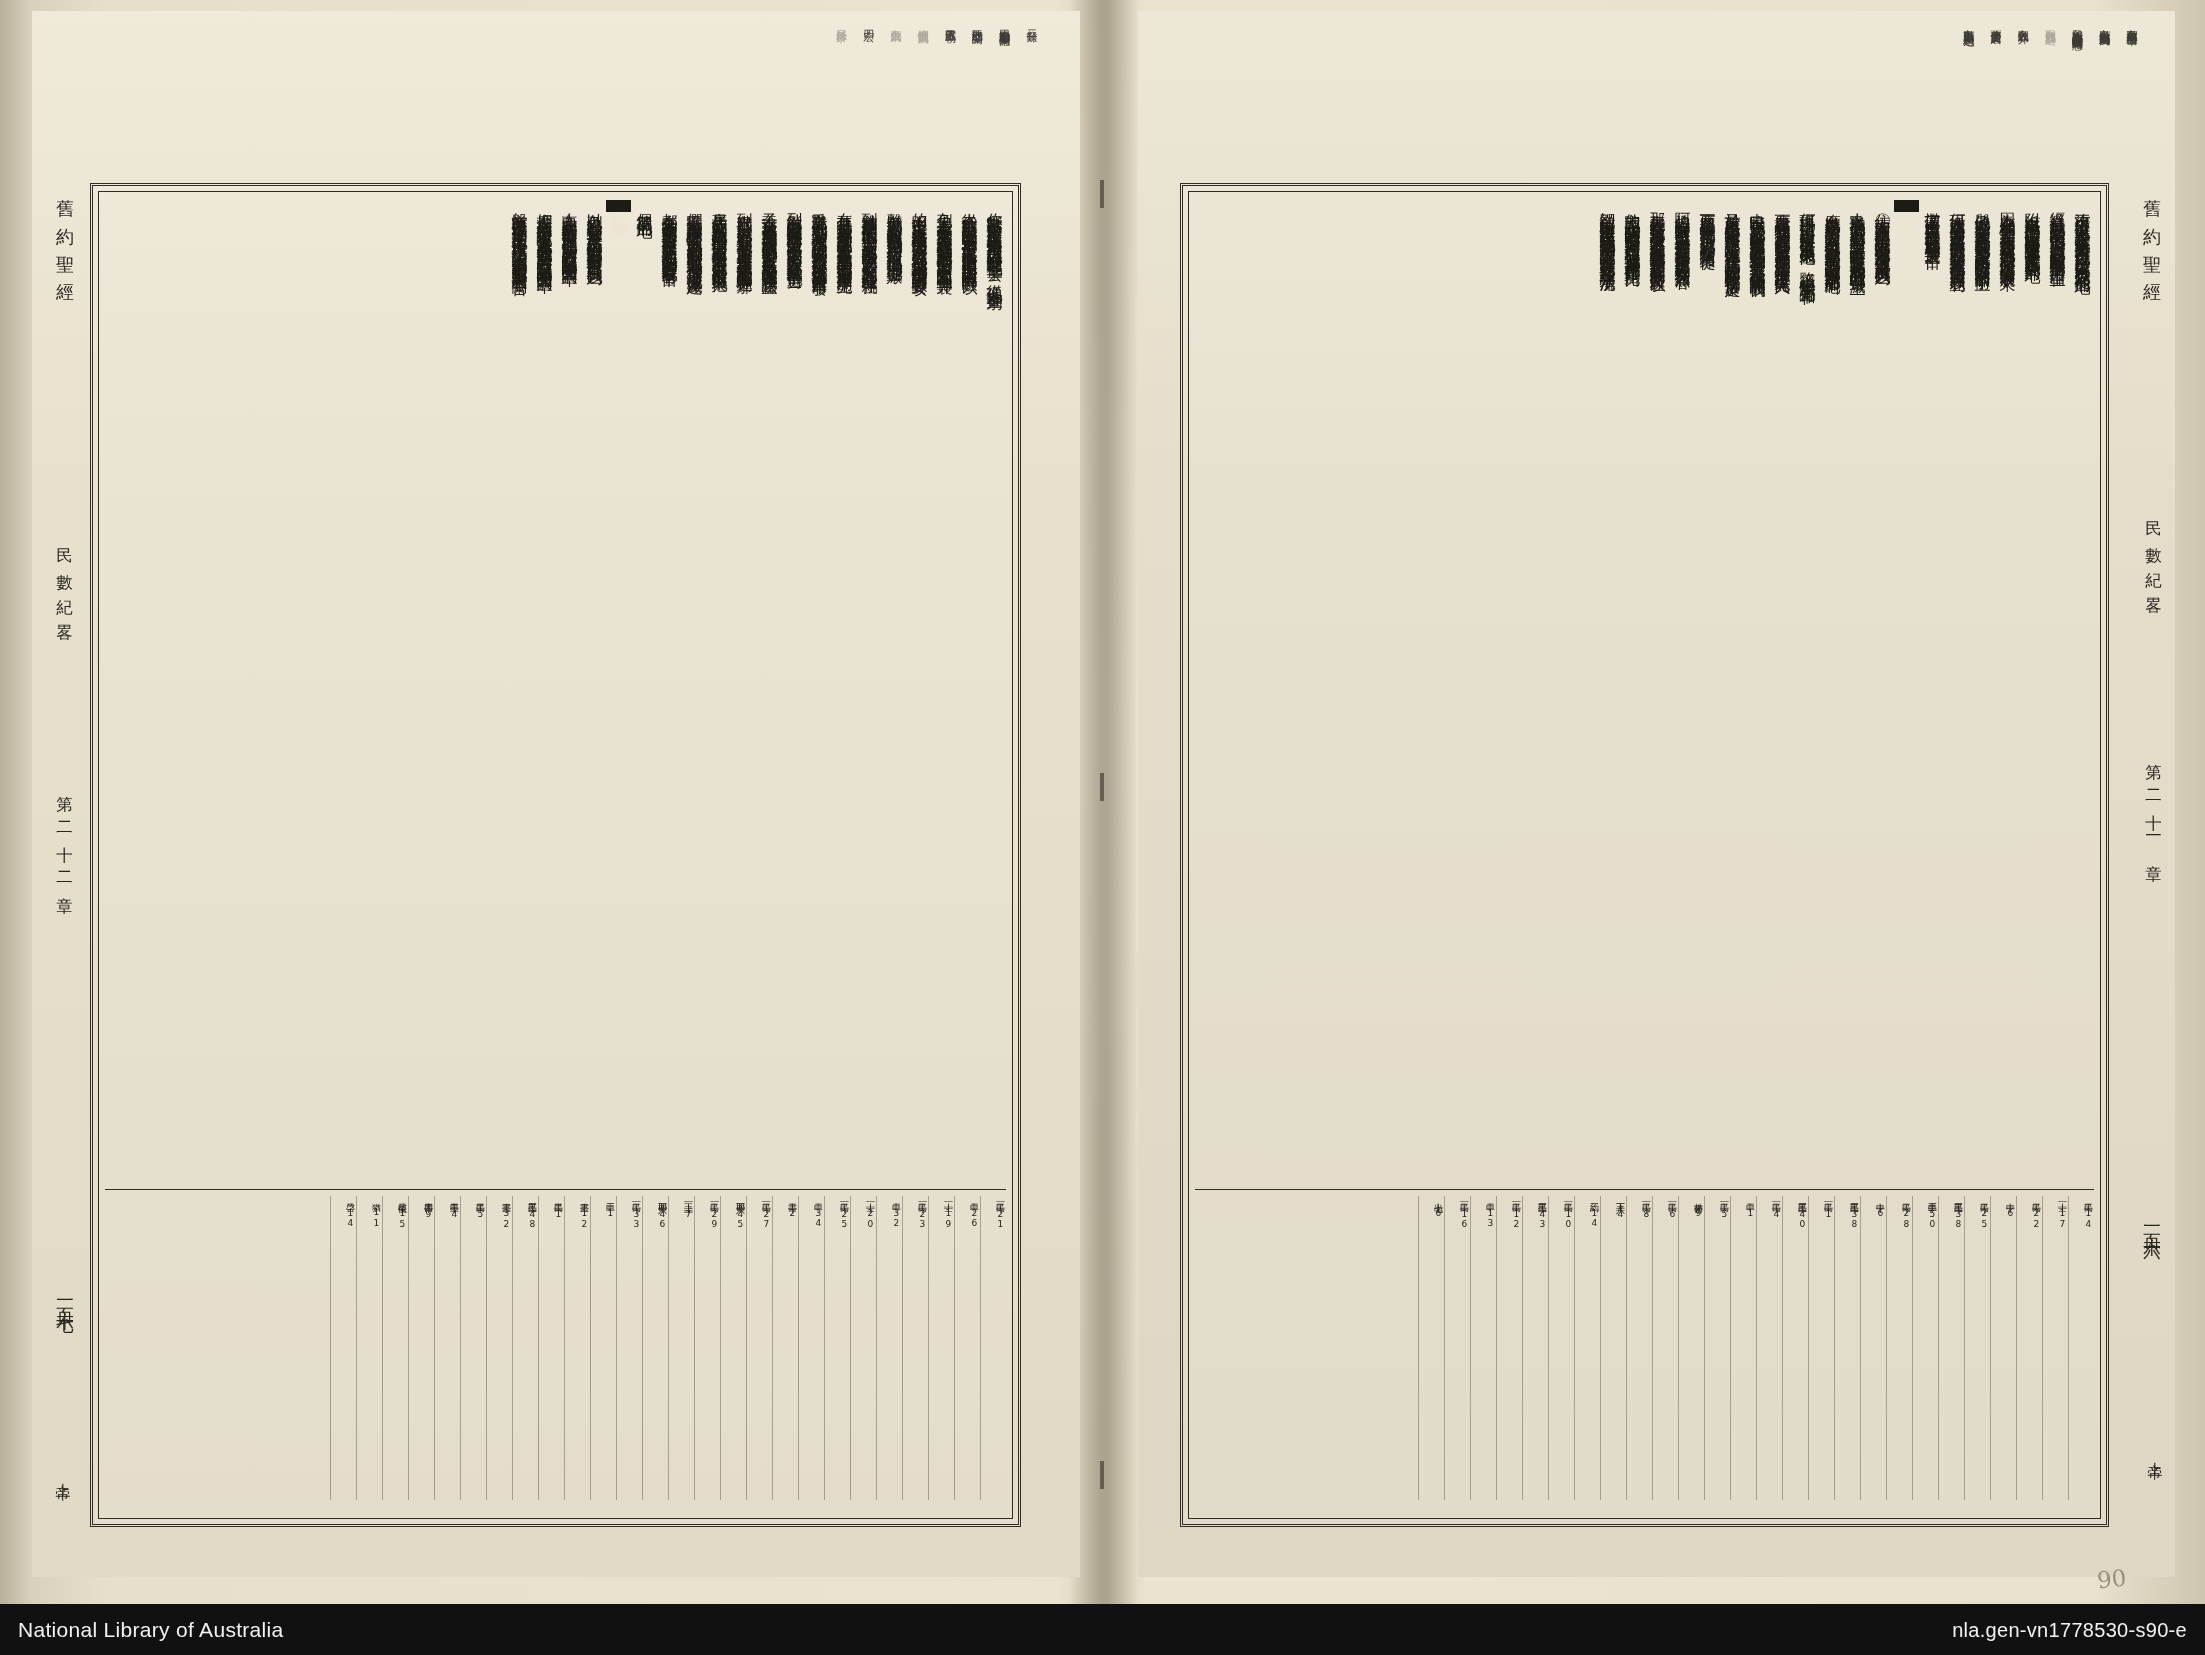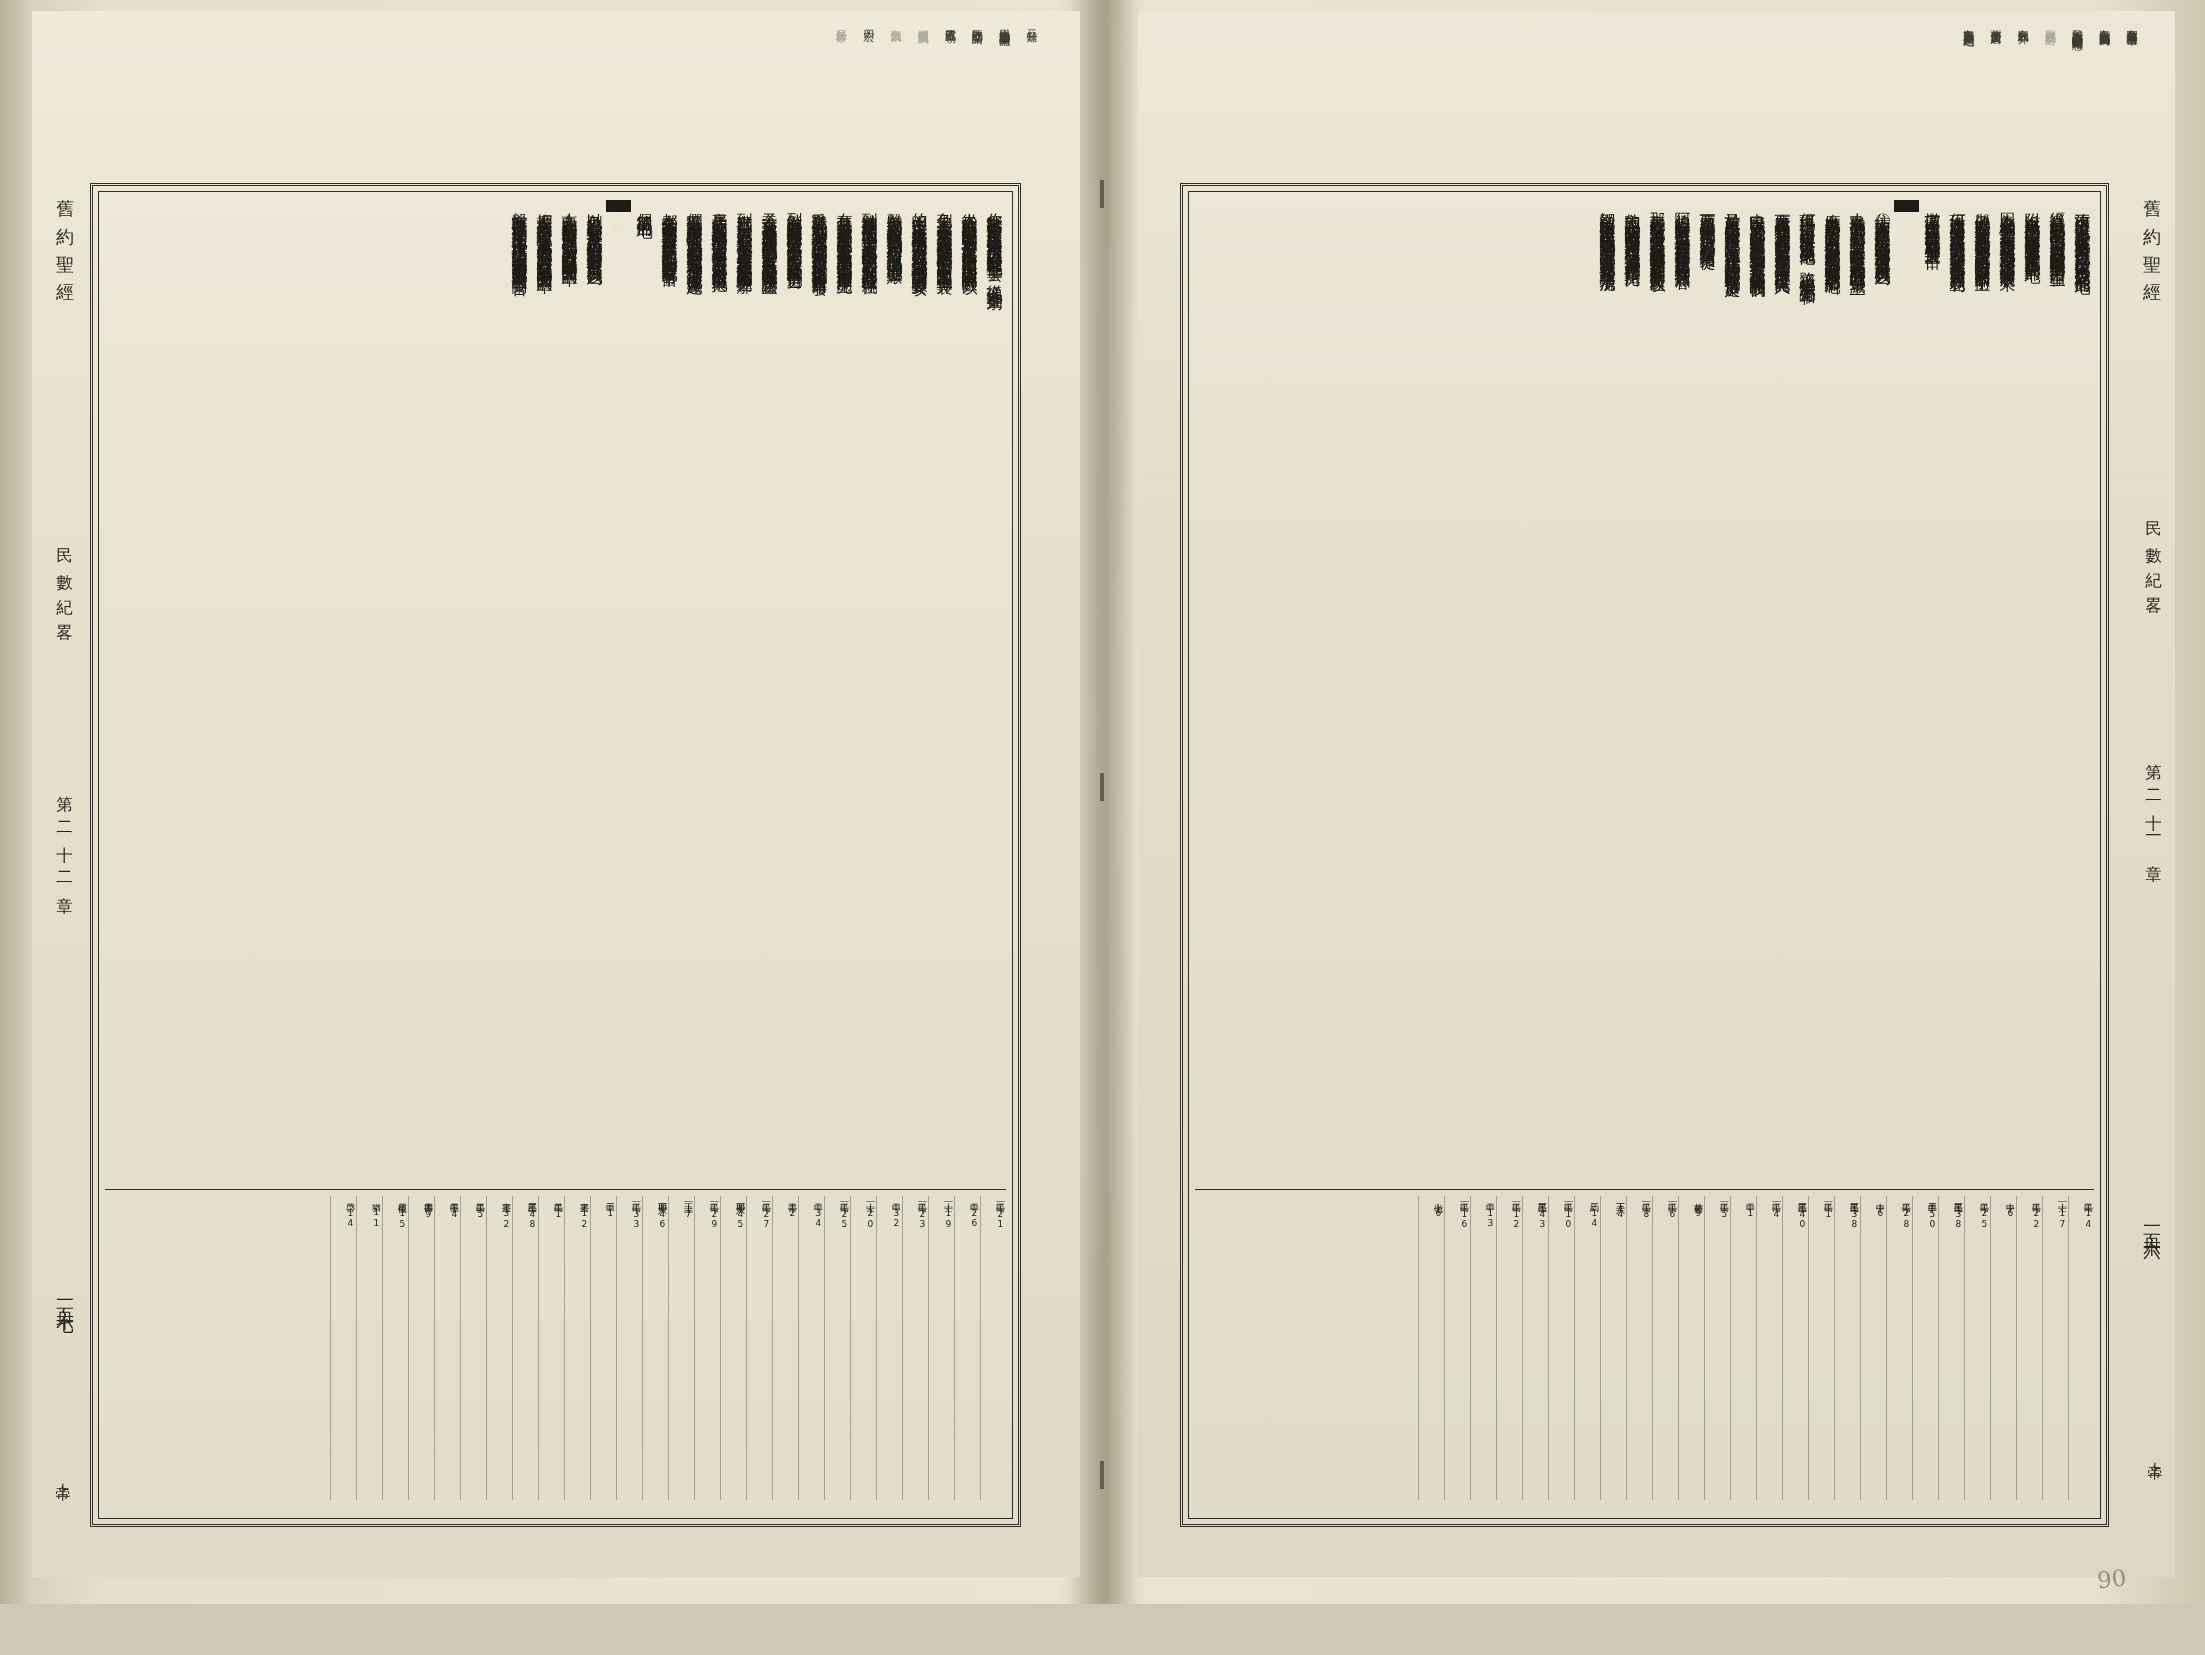--- a/index.html
+++ b/index.html
@@ -387,15 +387,19 @@
         <div class="fncol">民二十一 12</div>
         <div class="fncol">申二 13</div>
         <div class="fncol">民二十一 16</div>
         <div class="fncol">出十七 6</div>
       </div>
     </div>
   </div>
 
   <div class="pencil">90</div>
 
+  <div class="footer">
+    <div class="left">National Library of Australia</div>
+    <div class="right">nla.gen-vn1778530-s90-e</div>
+  </div>
 
 </div>
 
 
 </body></html>

